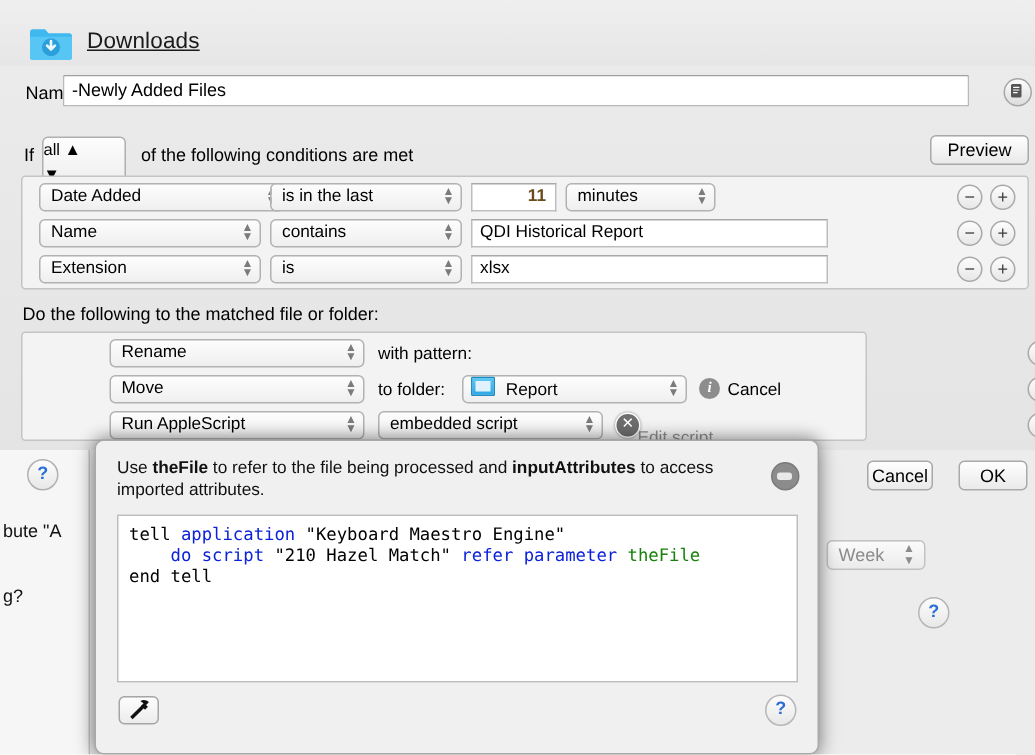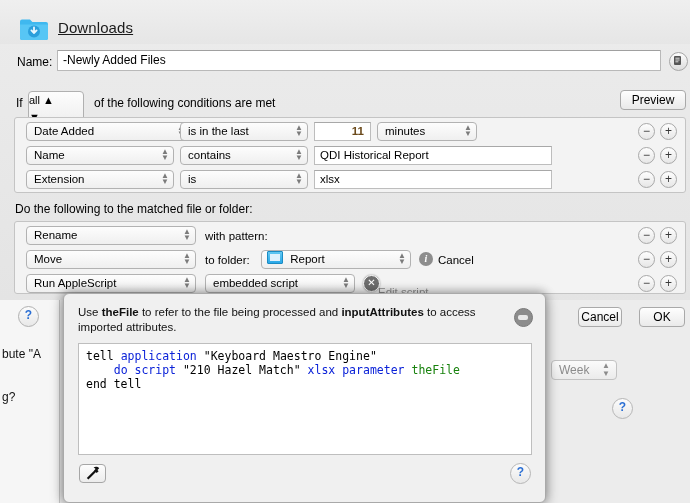--- a/index.html
+++ b/index.html
@@ -21,21 +21,21 @@
   }
   #folder-icon{position:absolute;left:19px;top:17px;width:30px;height:24px;}
   #title-text{
     position:absolute;left:58px;top:19px;font-size:15px;color:#1a1a1a;
     letter-spacing:.1px;
     text-decoration:underline;
   }
   
   #name-label{position:absolute;left:17px;top:55px;font-size:12px;}
   #name-field{
-    position:absolute;left:57px;top:50px;width:604px;height:21px;
+    position:absolute;left:42px;top:50px;width:604px;height:21px;
     background:#fff;border:1px solid #b9b9b9;border-top-color:#a0a0a0;
     box-sizing:border-box;border-radius:1px;
     font-size:12px;line-height:19px;padding-left:5px;color:#000;
   }
   #note-button{
     position:absolute;left:669px;top:52px;width:17px;height:17px;border-radius:50%;
     background:linear-gradient(#fdfdfd,#dcdcdc);border:1px solid #a6a6a6;
   }
   
   #if-label{position:absolute;left:16px;top:96px;}
@@ -52,21 +52,21 @@
     border:1px solid #a9a9a9;border-radius:4px;box-sizing:border-box;
     text-align:center;font-size:12px;line-height:18px;
   }
   
   .group-box{
     position:absolute;background:#f3f3f3;
     border:1px solid #c4c4c4;border-radius:3px;box-sizing:border-box;
   }
   #conditions-box{left:14px;top:117px;width:672px;height:76px;}
   #actions-label{position:absolute;left:15px;top:202px;}
-  #actions-box{left:14px;top:221px;width:672px;height:73px;}
+  #actions-box{left:14px;top:221px;width:564px;height:73px;padding-left:47px;}
   .rule-row{position:relative;height:24px;}
   .pop{
     position:absolute;height:19px;
     background:linear-gradient(#fdfdfd,#efefef);
     border:1px solid #b2b2b2;border-radius:4px;box-sizing:border-box;
     font-size:11.5px;line-height:17px;padding-left:7px;color:#000;
     white-space:nowrap;overflow:hidden;
   }
   .pop .arrows{
     position:absolute;right:5px;top:2px;width:7px;height:15px;
@@ -342,21 +342,21 @@
 <div class="dlg-btn" id="ok-button">OK</div>
 
 <div id="script-sheet">
   <div id="script-hint">
     <span>Use </span><b>theFile</b><span> to refer to the file being processed and </span><b>inputAttributes</b><span> to access imported attributes.</span>
   </div>
   <div id="collapse-button"></div>
 
   <div id="script-editor">
     <div id="script-code"><span>tell </span><span class="kw">application</span><span> "Keyboard Maestro Engine"</span>
-<span>    </span><span class="kw">do script</span><span> "210 Hazel Match" </span><span class="kw">xlsx parameter</span><span> </span><span class="var">theFile</span>
+<span>    </span><span class="kw">do script</span><span> "210 Hazel Match" </span><span class="kw">refer parameter</span><span> </span><span class="var">theFile</span>
 <span>end tell</span></div>
   </div>
 
   <div id="hammer-button">
     <svg width="25" height="17" viewBox="0 0 25 17" style="display:block;">
       <path d="M16 3.6l2.6 2.6-1.9 1.9-2.6-2.6z" fill="#111"></path>
       <path d="M14.6 5.2L6.8 12.9l1.6 1.6 7.8-7.7z" fill="#111"></path>
       <path d="M13.6 2.3c2-1 4.3-.6 5.6.9l-2 2z" fill="#111"></path>
     </svg>
   </div>

